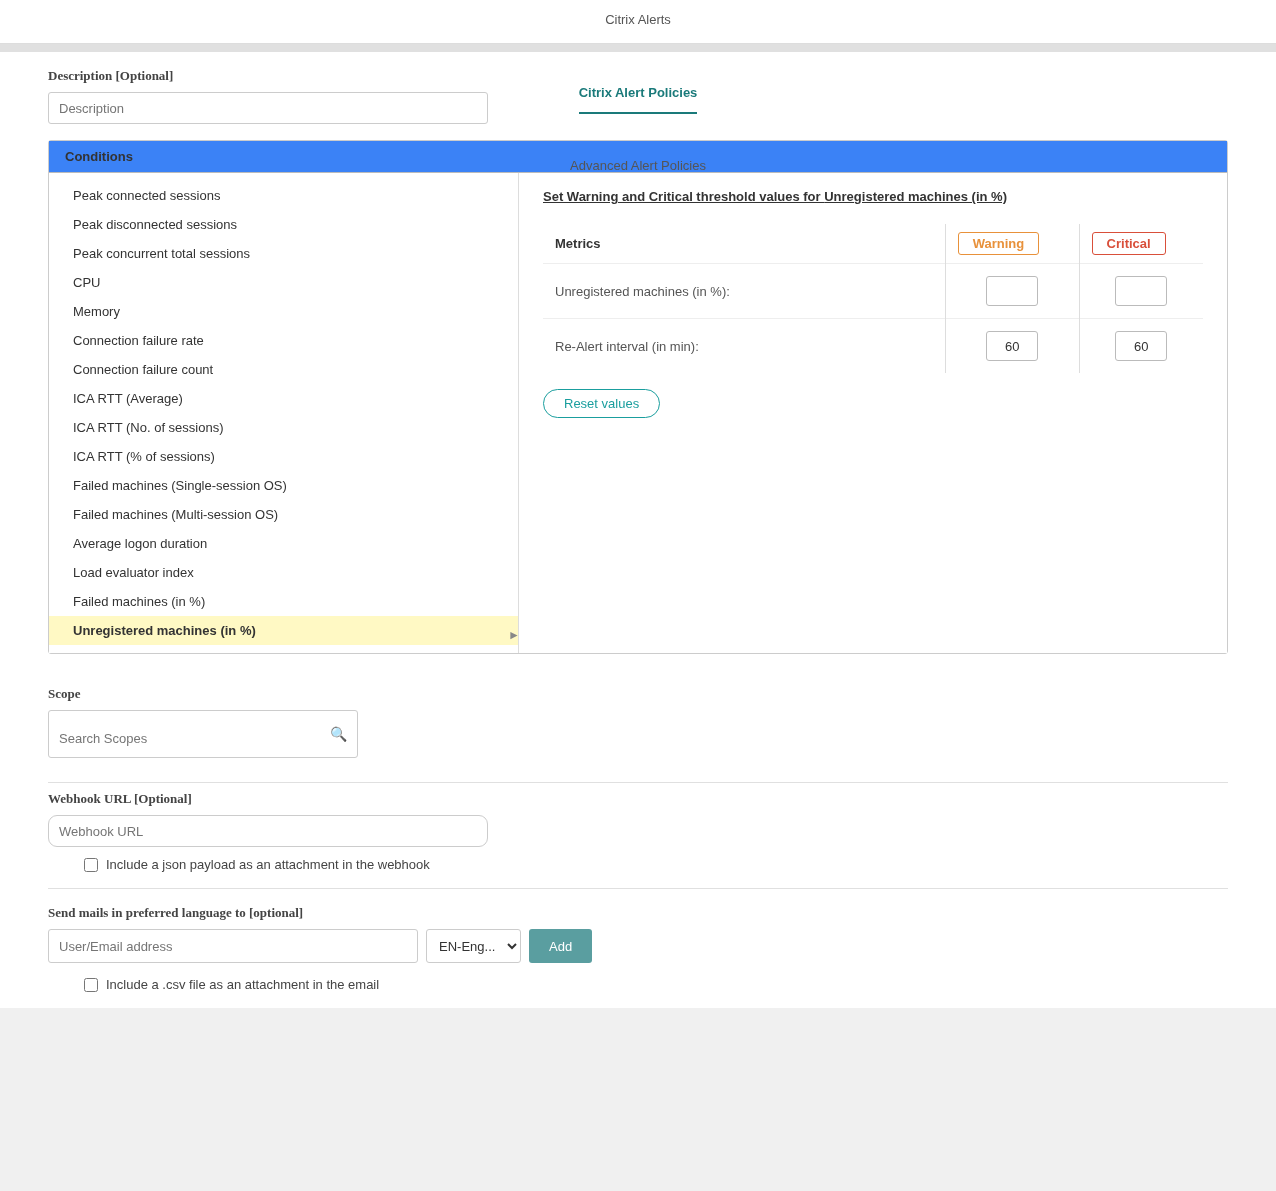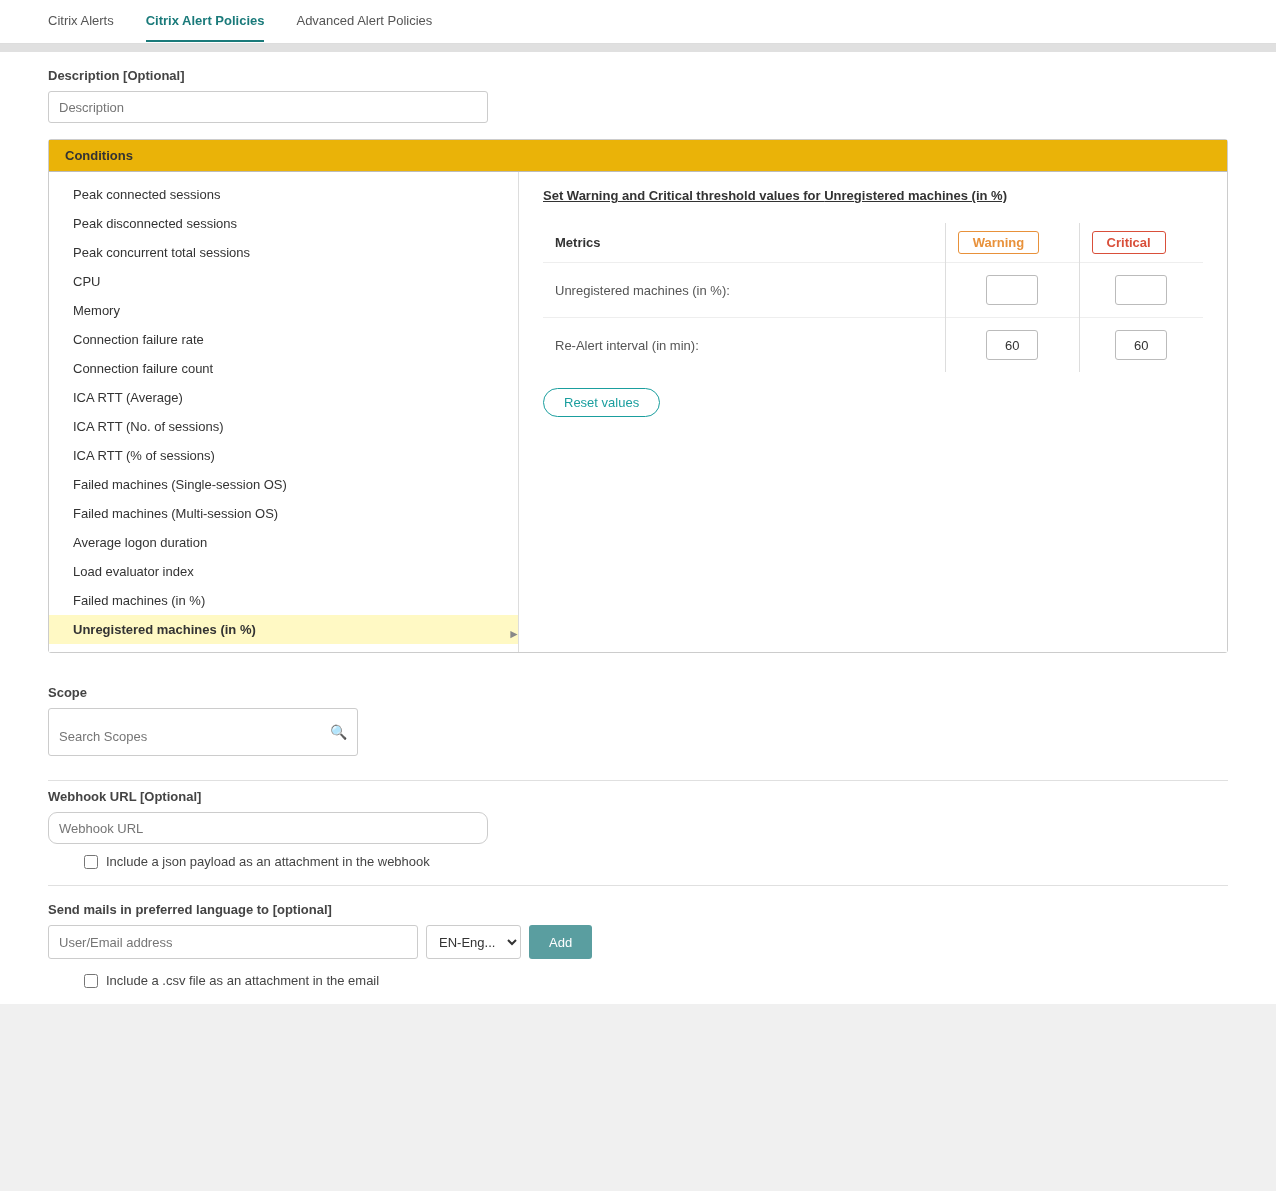--- a/index.html
+++ b/index.html
@@ -13,20 +13,21 @@
 
     
     .top-nav {
       background: #fff;
       border-bottom: 1px solid #ddd;
       padding: 0 48px;
       display: flex;
       align-items: center;
       height: 44px;
       gap: 32px;
+      flex-direction: column;
     }
     .nav-item {
       font-size: 13px;
       color: #555;
       cursor: pointer;
       padding: 12px 0;
       border-bottom: 2px solid transparent;
     }
     .nav-item.active {
       color: #1a7a7a;
@@ -42,41 +43,42 @@
 
     
     .section {
       padding: 16px 0;
     }
     .section-label {
       font-size: 13px;
       font-weight: 600;
       color: #444;
       margin-bottom: 8px;
+      font-family: Liberation Serif, serif;
     }
     .text-input {
       width: 440px;
       height: 32px;
       border: 1px solid #ccc;
       border-radius: 3px;
       padding: 4px 10px;
       font-size: 13px;
       color: #999;
       outline: none;
     }
 
     
     .conditions-block {
       background: #e8f5f5;
       border: 1px solid #ccc;
       border-radius: 3px;
       margin-bottom: 16px;
     }
     .conditions-header {
-      background: #eab308;
+      background: #3b82f6;
       padding: 8px 16px;
       font-size: 13px;
       font-weight: 700;
       color: #333;
       border-bottom: 1px solid #bbb;
     }
     .conditions-body {
       display: flex;
       background: #fff;
     }

